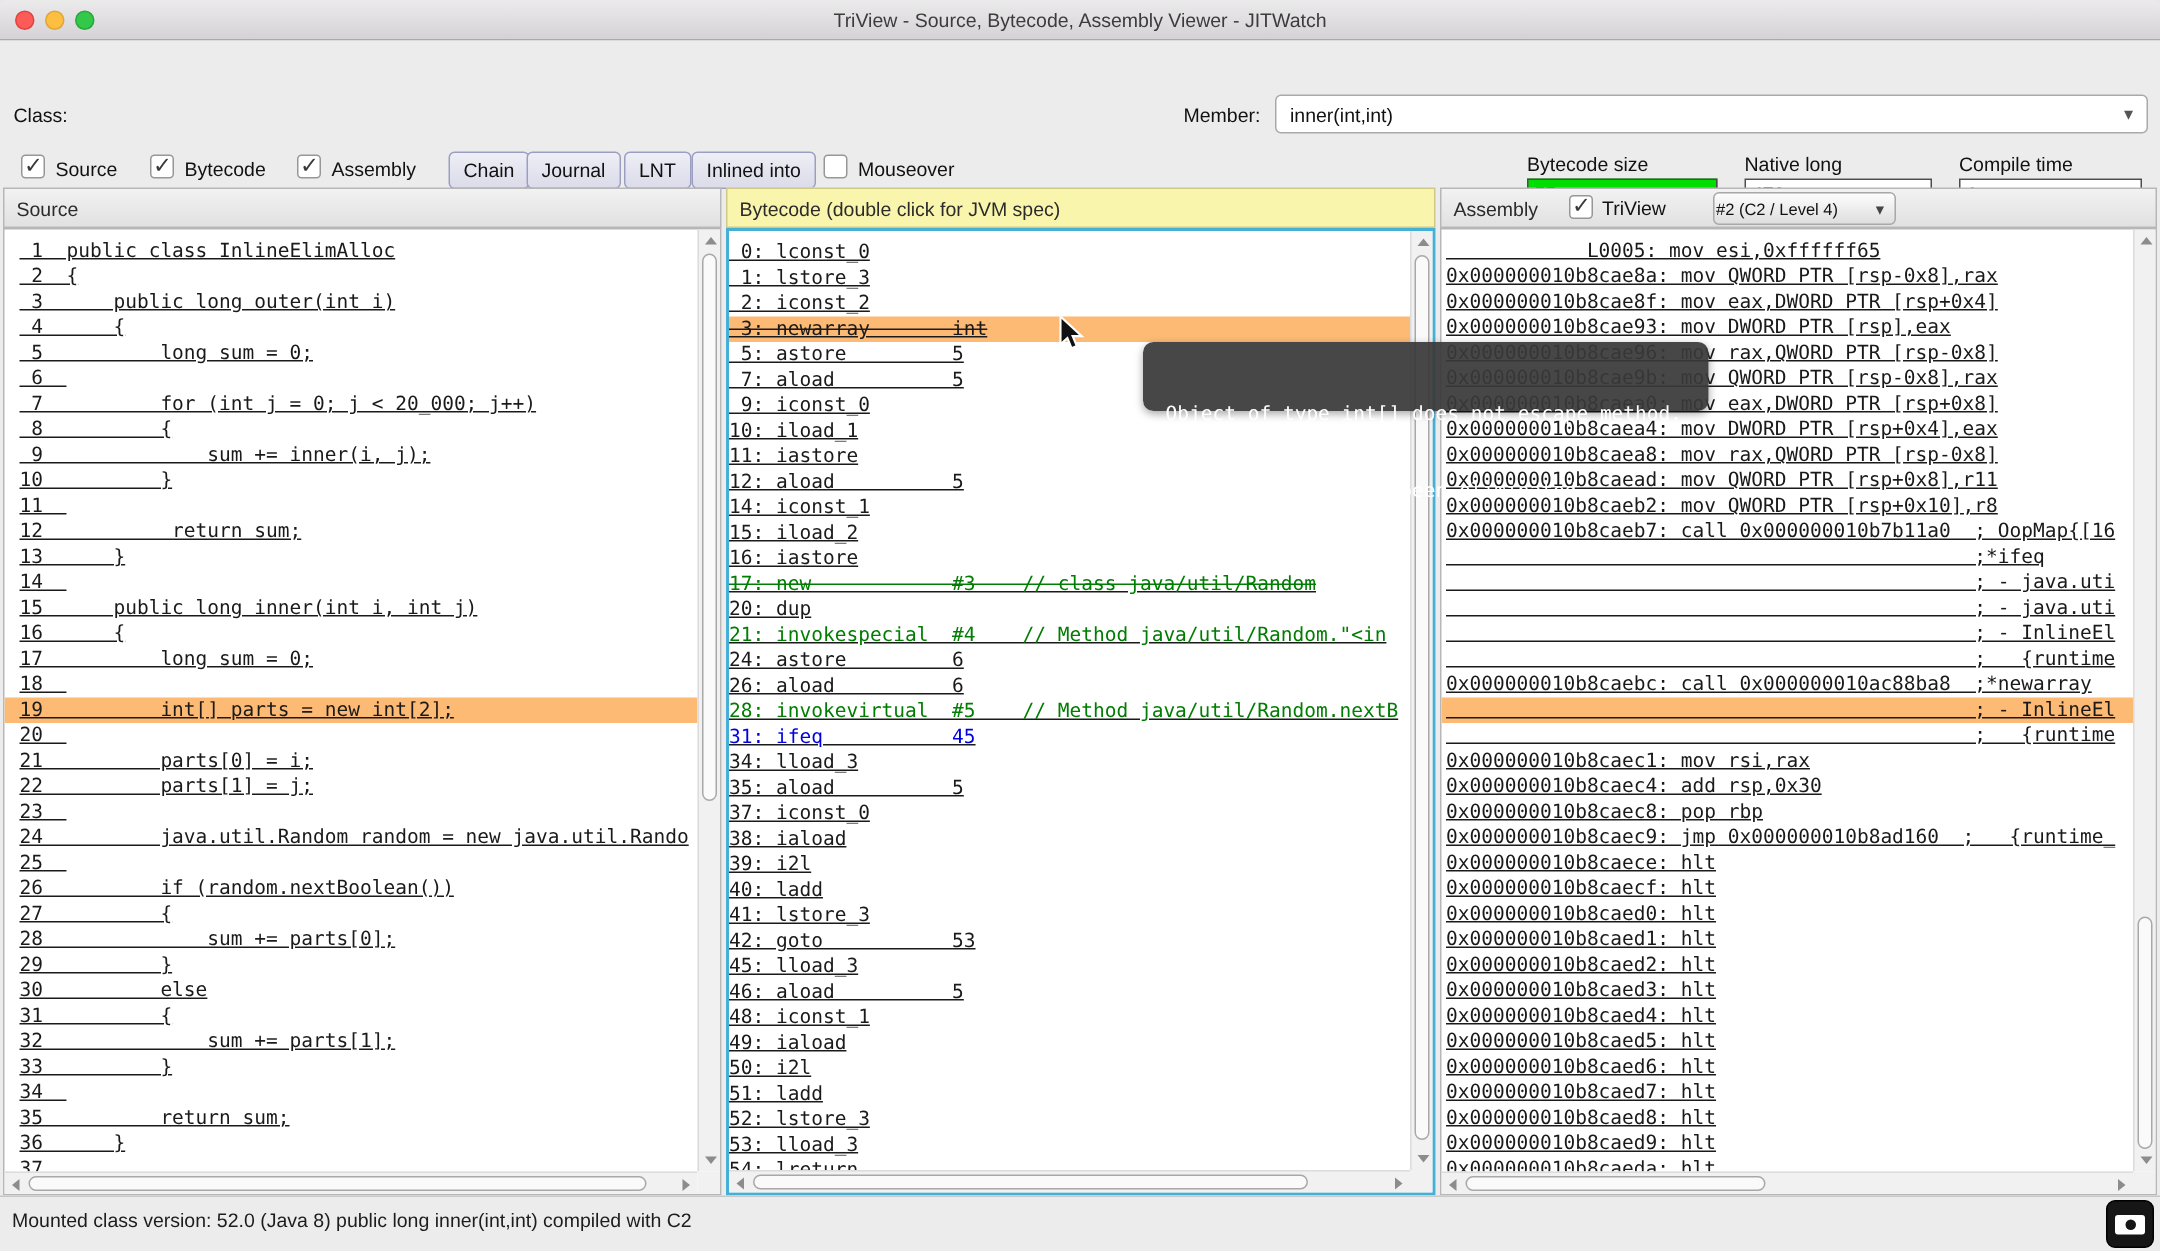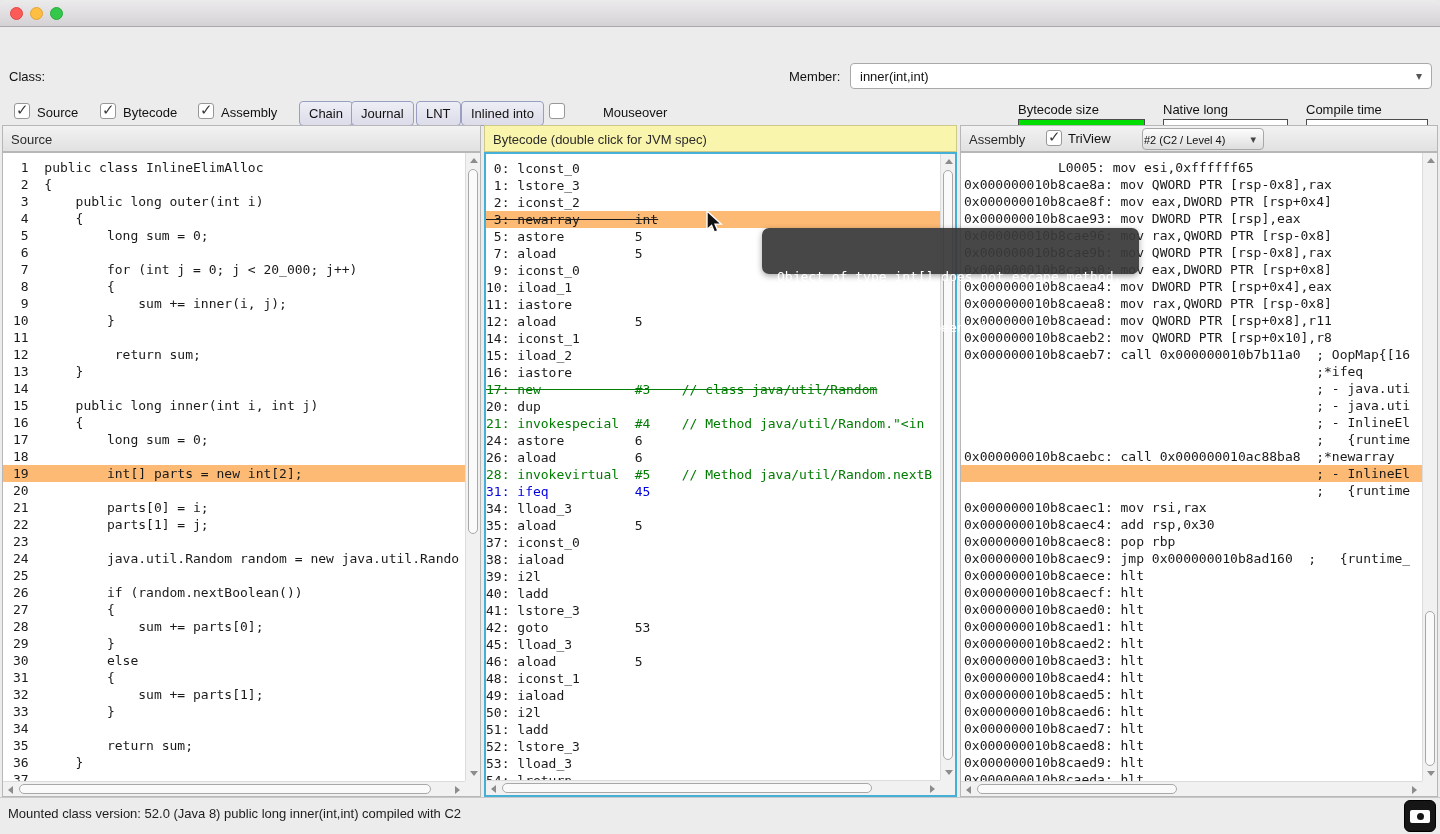--- a/index.html
+++ b/index.html
@@ -45,21 +45,21 @@
                 font-size:13px; color:#000; padding:2px 0 0 4px; background:#fff; }
 
   
   .panel-header { position:absolute; top:125px; height:27px;
                   background:linear-gradient(#f2f2f2,#e1e1e1); border:1px solid #b7b7b7;
                   font-size:13px; color:#2b2b2b; padding:6px 0 0 8px; }
   .panel-body { position:absolute; top:152px; height:645px; background:#fff;
                 border:1px solid #b7b7b7; overflow:hidden; }
   .code { font-family:"DejaVu Sans Mono", monospace; font-size:13px; line-height:17px;
           white-space:pre; color:#1a1a1a; }
-  .rows { position:absolute; left:0; top:6px; right:15px; bottom:15px; overflow:hidden; }
+  .rows { position:absolute; left:0; top:6px; right:15px; bottom:15px; overflow:hidden;text-decoration:underline; }
   .crow { height:17px; }
   .crow.red    { background:#fdba74; margin-right:-15px; }
   .crow.green  { color:#007d02; }
   .crow.blue   { color:#0202df; }
   .crow.strike { text-decoration:line-through; }
 
   #source-header { left:2px; width:479px; }
   #source-body   { left:2px; width:479px; }
   #source-body .crow { padding-left:10px; }
 
@@ -118,20 +118,21 @@
 </style>
 </head>
 <body>
 
 <div id="window">
 
   <div id="titlebar">
     <span id="tl-red" class="traffic"></span>
     <span id="tl-yellow" class="traffic"></span>
     <span id="tl-green" class="traffic"></span>
+    <div id="window-title">TriView - Source, Bytecode, Assembly Viewer - JITWatch</div>
   </div>
 
   <div id="toolbar">
     <span id="class-label" class="lbl">Class:</span>
     <span id="member-label" class="lbl">Member:</span>
     <div id="member-combo"><span>inner(int,int)</span><span class="arrow">▾</span></div>
 
     <span class="cb" style="left:14px; top:76px;">
         <span class="tick">✓</span>
       </span>
@@ -144,21 +145,21 @@
         <span class="tick">✓</span>
       </span>
     <span class="cb-label" style="left:221px; top:78px;">Assembly</span>
 
     <div class="tbtn" style="left:299px;">Chain</div>
     <div class="tbtn" style="left:351px;">Journal</div>
     <div class="tbtn" style="left:416px;">LNT</div>
     <div class="tbtn" style="left:461px;">Inlined into</div>
 
     <span class="cb" style="left:549px; top:76px;"></span>
-    <span class="cb-label" style="left:572px; top:78px;margin-left:31px;">Mouseover</span>
+    <span class="cb-label" style="left:572px; top:78px;">Mouseover</span>
 
     <span class="stat-label" style="left:1018px;">Bytecode size</span>
     <div class="stat-field" style="left:1018px; width:127px; background:#00de00;">55</div>
     <span class="stat-label" style="left:1163px;">Native long</span>
     <div class="stat-field" style="left:1163px; width:125px;">472</div>
     <span class="stat-label" style="left:1306px;">Compile time</span>
     <div class="stat-field" style="left:1306px; width:122px;">6ms</div>
   </div>
 
   <div id="source-header" class="panel-header">Source</div>

